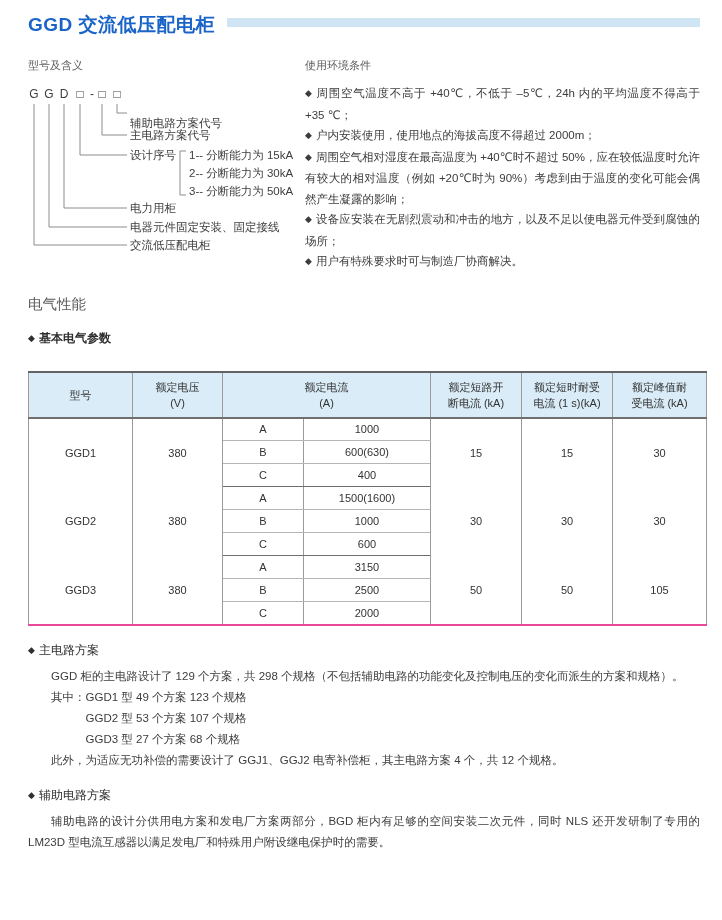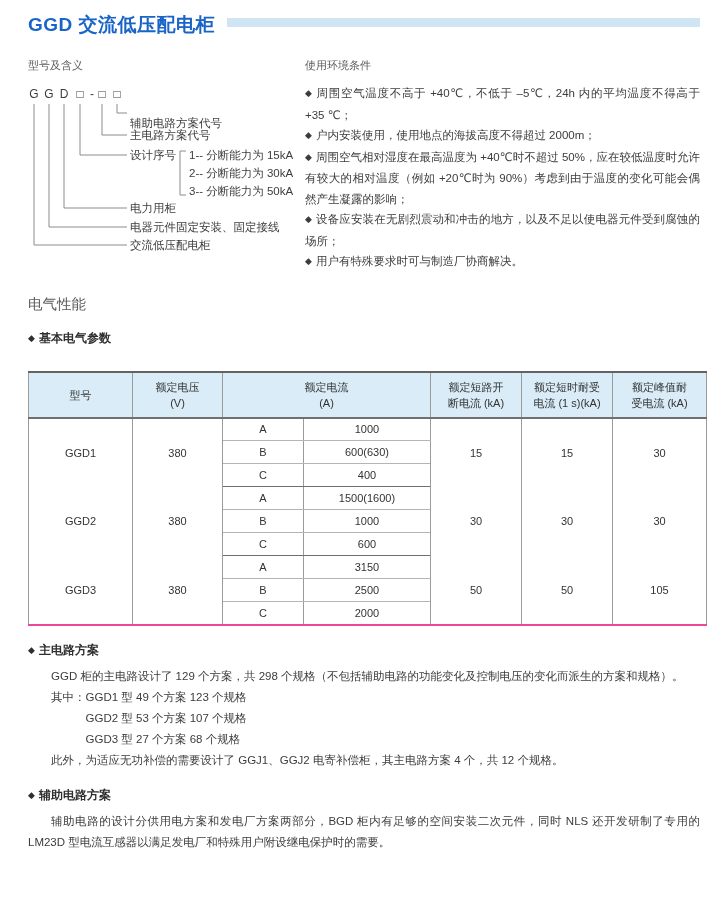--- a/index.html
+++ b/index.html
@@ -39,21 +39,21 @@
 
   table.ptable { border-collapse:collapse; width:678px; table-layout:fixed;
     border-top:2px solid #636363; border-bottom:2px solid #ec4899; font-size:11px; color:#333; }
   .ptable th, .ptable td { border-left:1px solid #9b9b9b; border-right:1px solid #9b9b9b; text-align:center; vertical-align:middle; font-weight:normal; }
   .ptable th { background:#d9ecf7; height:46px; border-bottom:2px solid #6f6f6f; line-height:16px; }
   .ptable td { height:23px; }
   .ptable td.subline { border-bottom:1px solid #b5b5b5; }
   .ptable tr.group-end td { border-bottom:1px solid #6f6f6f; }
 
   
-  .tsec-title { font-size:12px; font-weight:bold; color:#2f2f2f; margin-top:16px; margin-bottom:7px; }
+  .tsec-title { font-size:12px; font-weight:normal; color:#2f2f2f; margin-top:16px; margin-bottom:7px; }
   .tsec p { font-size:11.5px; line-height:21px; color:#3c3c3c; text-align:justify; margin:0; }
   .p-indent { text-indent:2em; }
   .p-sub { margin-left:5em !important; }
 </style>
 </head>
 <body>
 
 <div class="page">
 
   <div class="title-row">

